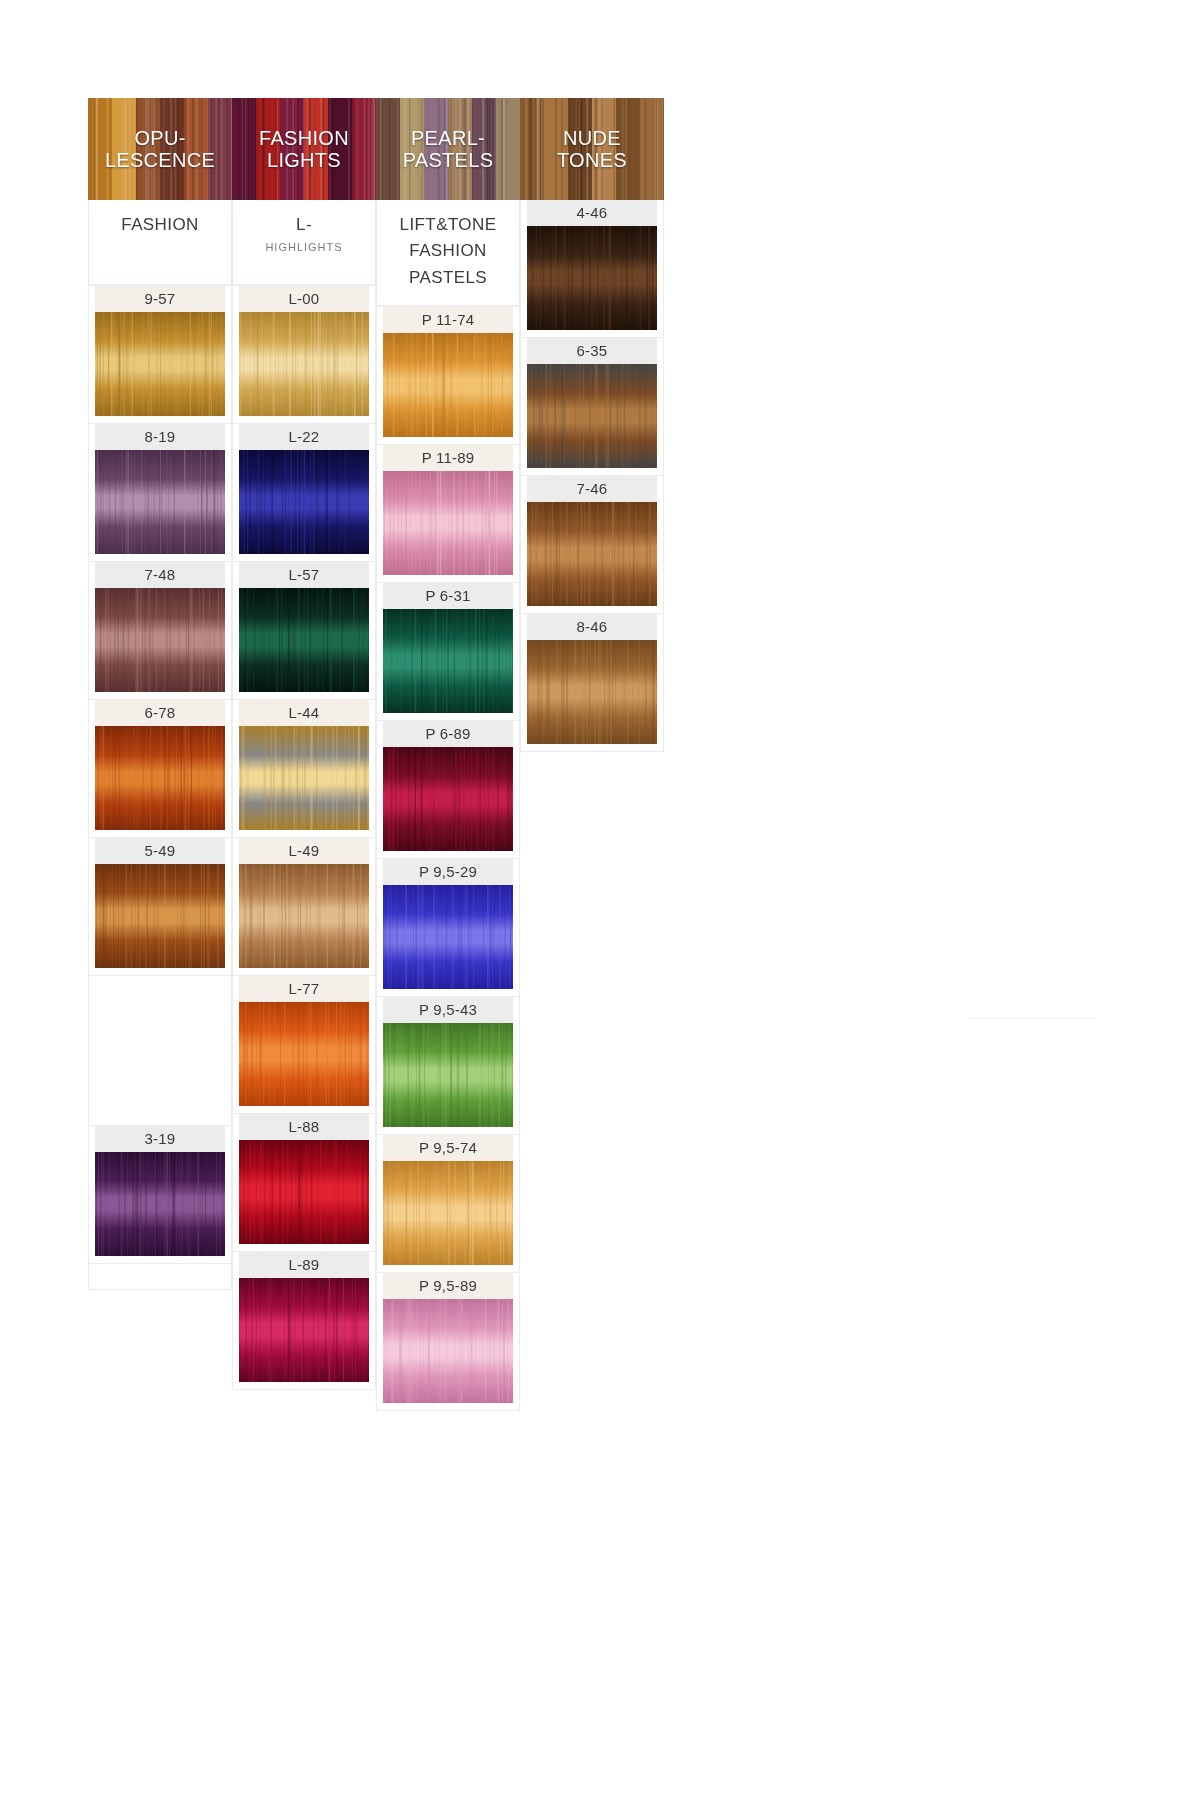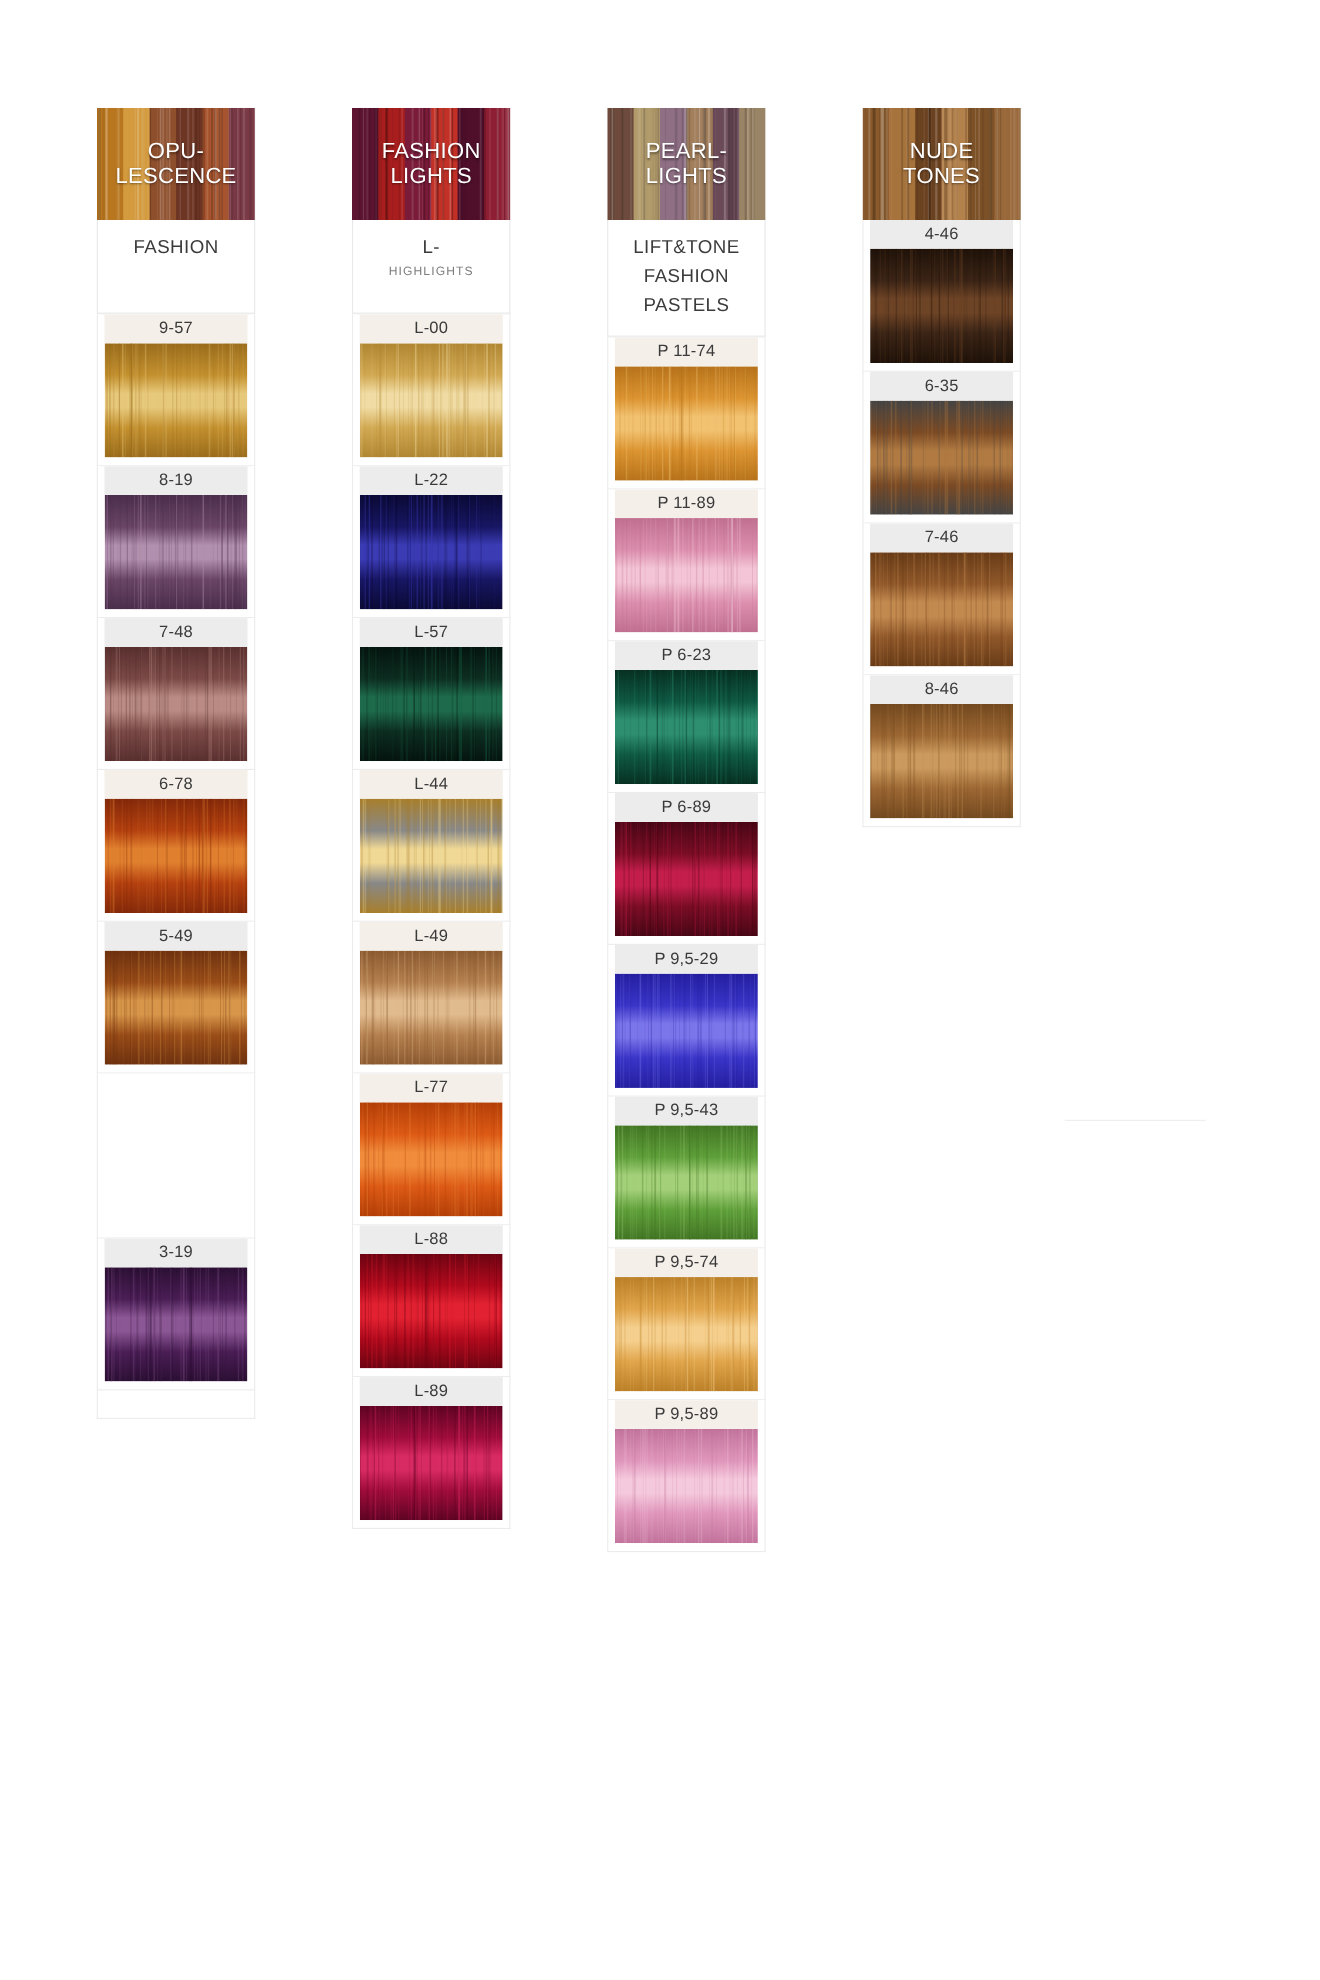--- a/index.html
+++ b/index.html
@@ -23,21 +23,20 @@
     position:absolute;
     left:88px;top:98px;
     width:1024px;
     display:flex;
     align-items:flex-start;
     gap:0;
   }
 
   .column{
     width:144px;
-    margin-right:88px;
     display:flex;
     flex-direction:column;
   }
   .column:last-child{margin-right:12px;}
 
   
   .col-banner{
     position:relative;
     width:144px;
     height:102px;
@@ -1590,21 +1589,21 @@
             <rect x="42.70" y="0" width="1.32" height="100" fill="#000000" opacity="0.12"></rect>
             <rect x="91.54" y="0" width="1.07" height="100" fill="#ffffff" opacity="0.12"></rect>
             <rect x="47.09" y="0" width="0.48" height="100" fill="#000000" opacity="0.19"></rect>
             <rect x="66.65" y="0" width="0.34" height="100" fill="#000000" opacity="0.17"></rect>
             <rect x="18.49" y="0" width="0.34" height="100" fill="#ffffff" opacity="0.05"></rect>
             <rect x="19.96" y="0" width="1.18" height="100" fill="#ffffff" opacity="0.13"></rect>
             <rect x="73.78" y="0" width="1.38" height="100" fill="#ffffff" opacity="0.12"></rect>
             <rect x="28.42" y="0" width="1.40" height="100" fill="#000000" opacity="0.04"></rect>
           </svg>
           <div class="banner-title">PEARL-
-LIGHTS</div>
+PASTELS</div>
         </div>
         <div class="col-caption">
           <div class="cap-line big">LIFT&amp;TONE</div>
           <div class="cap-line big">FASHION</div>
           <div class="cap-line big">PASTELS</div>
         </div>
         <div class="swatches">
           <div class="swatch">
             <div class="swatch-label warm">P 11-74</div>
             <div class="swatch-chip">
@@ -1775,21 +1774,21 @@
                 <rect x="7.76" y="0" width="0.68" height="100" fill="#c06f90" opacity="0.20"></rect>
                 <rect x="58.99" y="0" width="0.39" height="100" fill="#f3c5d6" opacity="0.27"></rect>
                 <rect x="85.22" y="0" width="0.91" height="100" fill="#f3c5d6" opacity="0.28"></rect>
                 <rect x="40.96" y="0" width="0.92" height="100" fill="#f3c5d6" opacity="0.18"></rect>
                 <rect x="10.59" y="0" width="0.26" height="100" fill="#f3c5d6" opacity="0.22"></rect>
                 <rect x="81.14" y="0" width="0.72" height="100" fill="#c06f90" opacity="0.31"></rect>
               </svg>
             </div>
           </div>
           <div class="swatch">
-            <div class="swatch-label">P 6-23</div>
+            <div class="swatch-label">P 6-31</div>
             <div class="swatch-chip">
               <svg class="strands" preserveAspectRatio="none" viewBox="0 0 100 100" width="100%" height="100%">
                 <defs>
                   <linearGradient id="g27" x1="0" y1="0" x2="0" y2="1">
                     <stop offset="0%" stop-color="#073022"></stop>
                     <stop offset="28.000000000000004%" stop-color="#0f5a44"></stop>
                     <stop offset="44%" stop-color="#2e8f70"></stop>
                     <stop offset="56.00000000000001%" stop-color="#2e8f70"></stop>
                     <stop offset="74%" stop-color="#0f5a44"></stop>
                     <stop offset="100%" stop-color="#073022"></stop>

